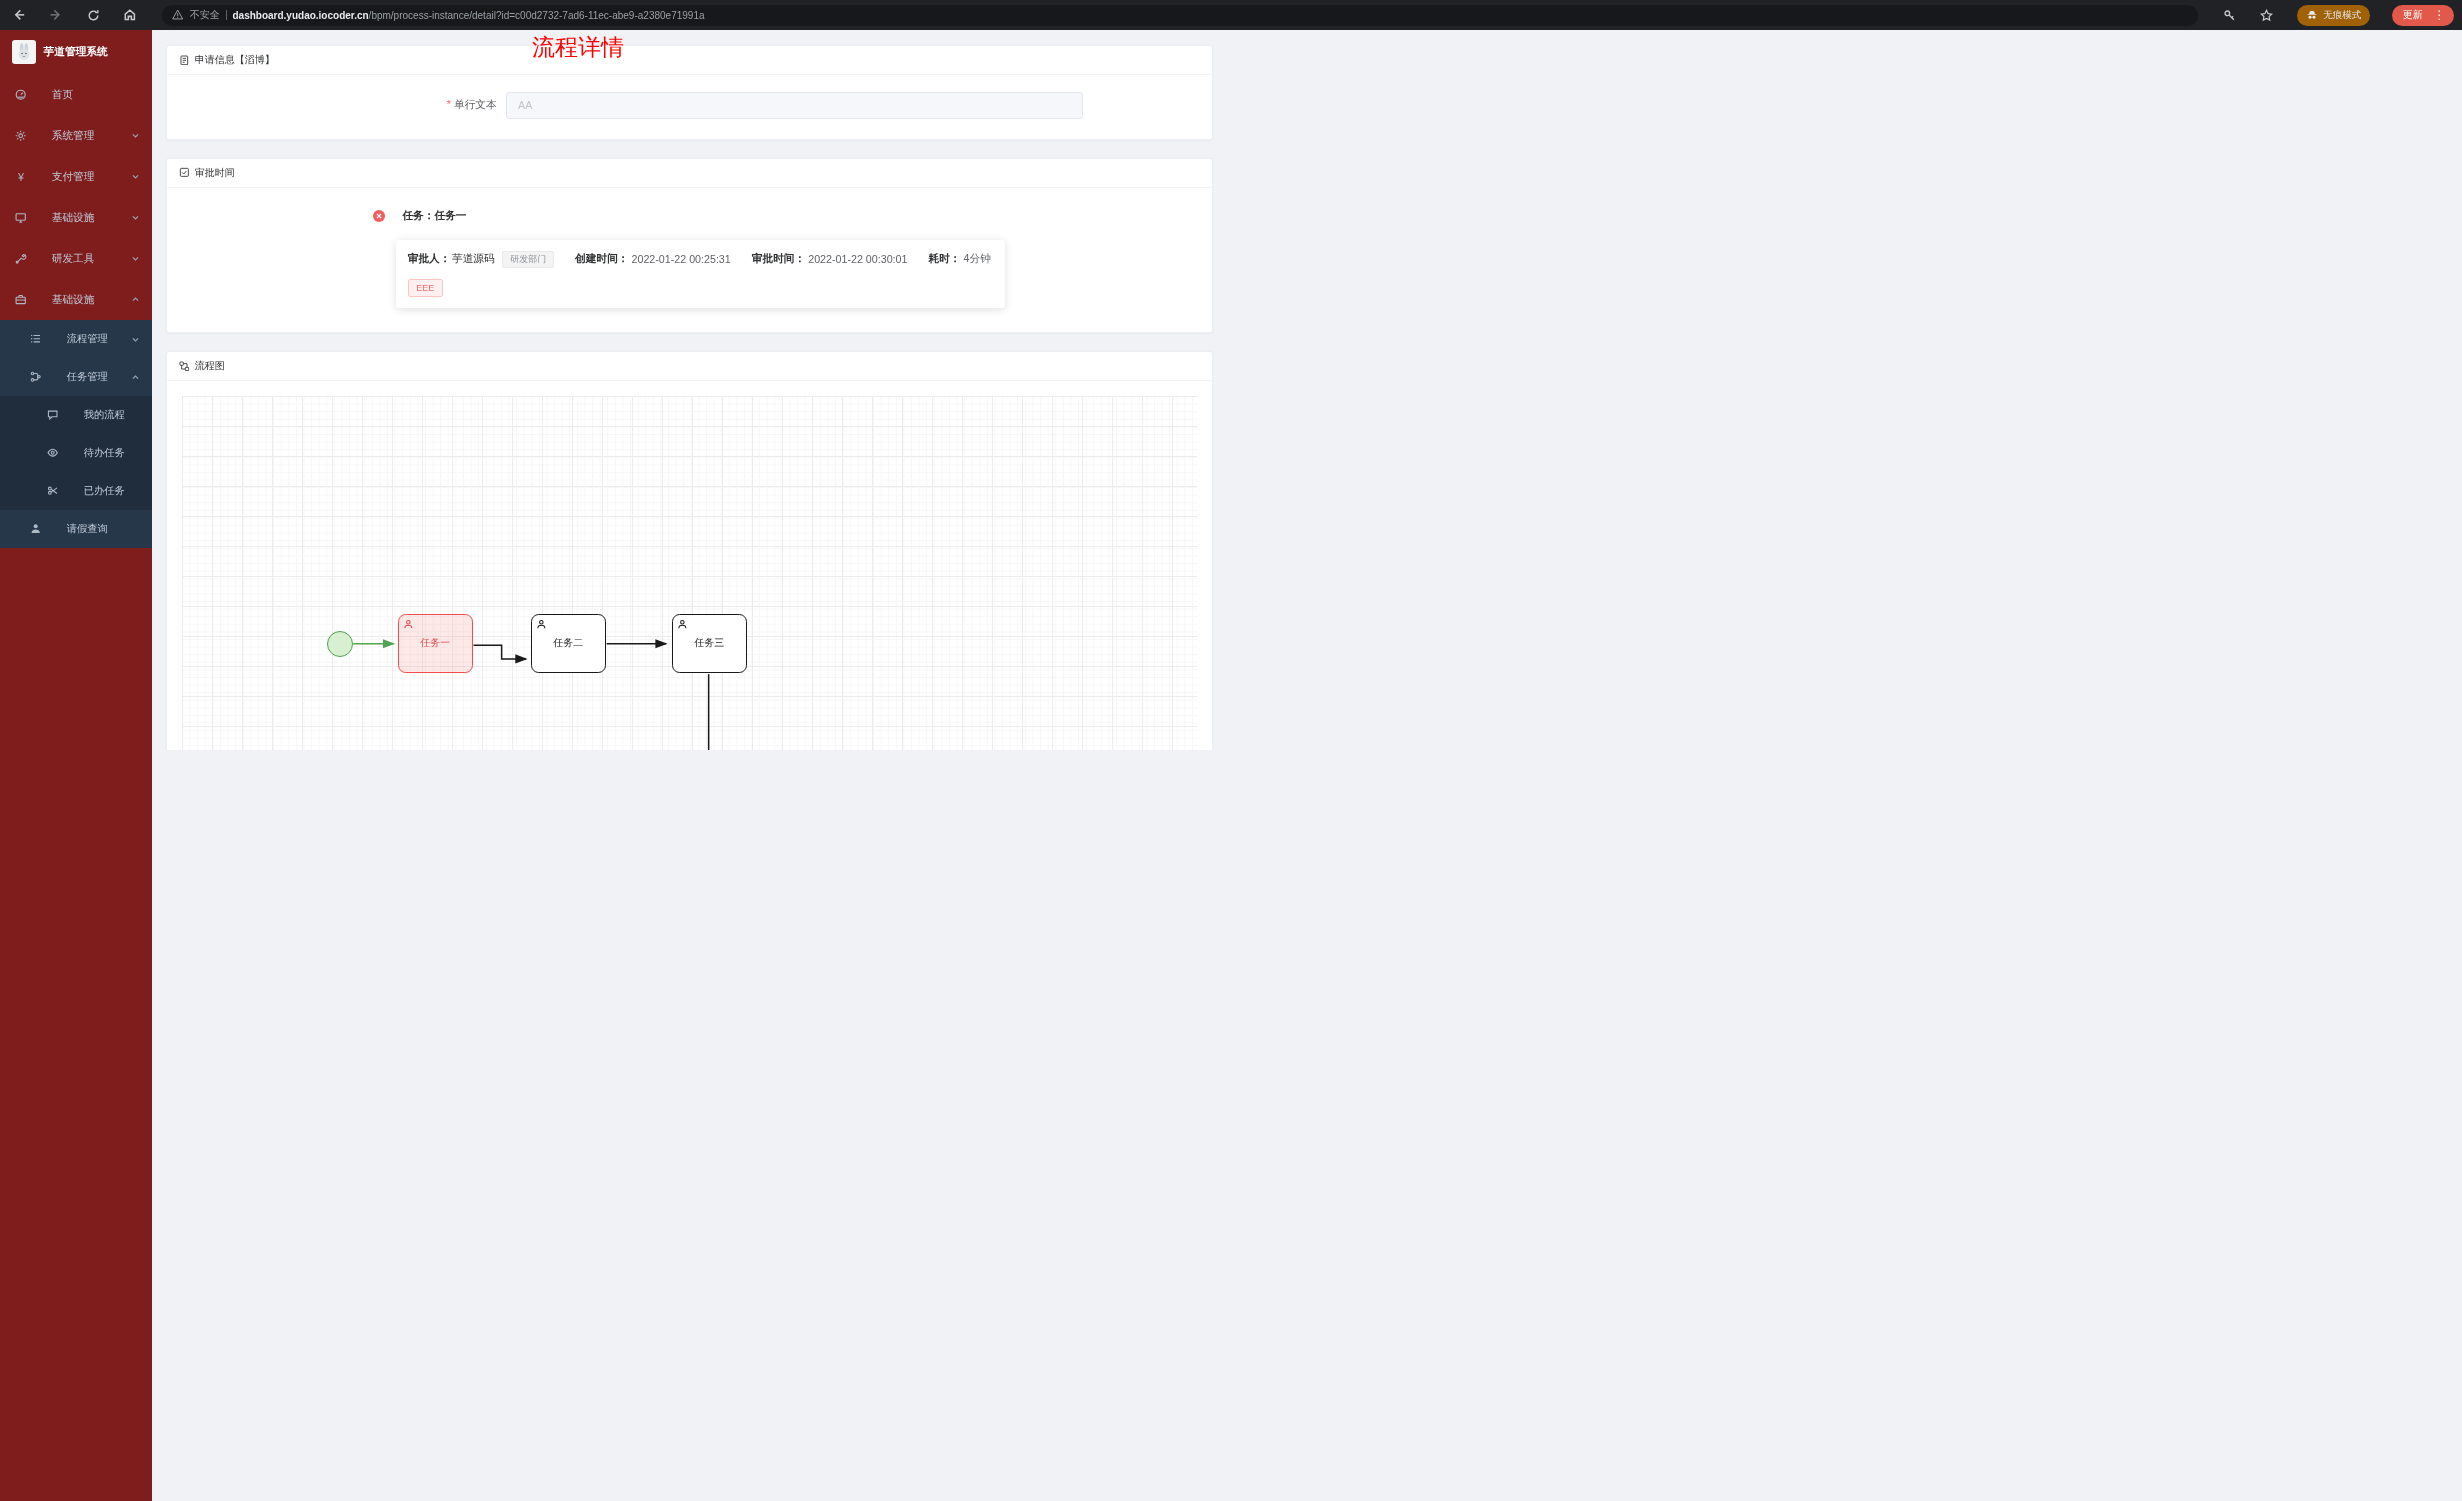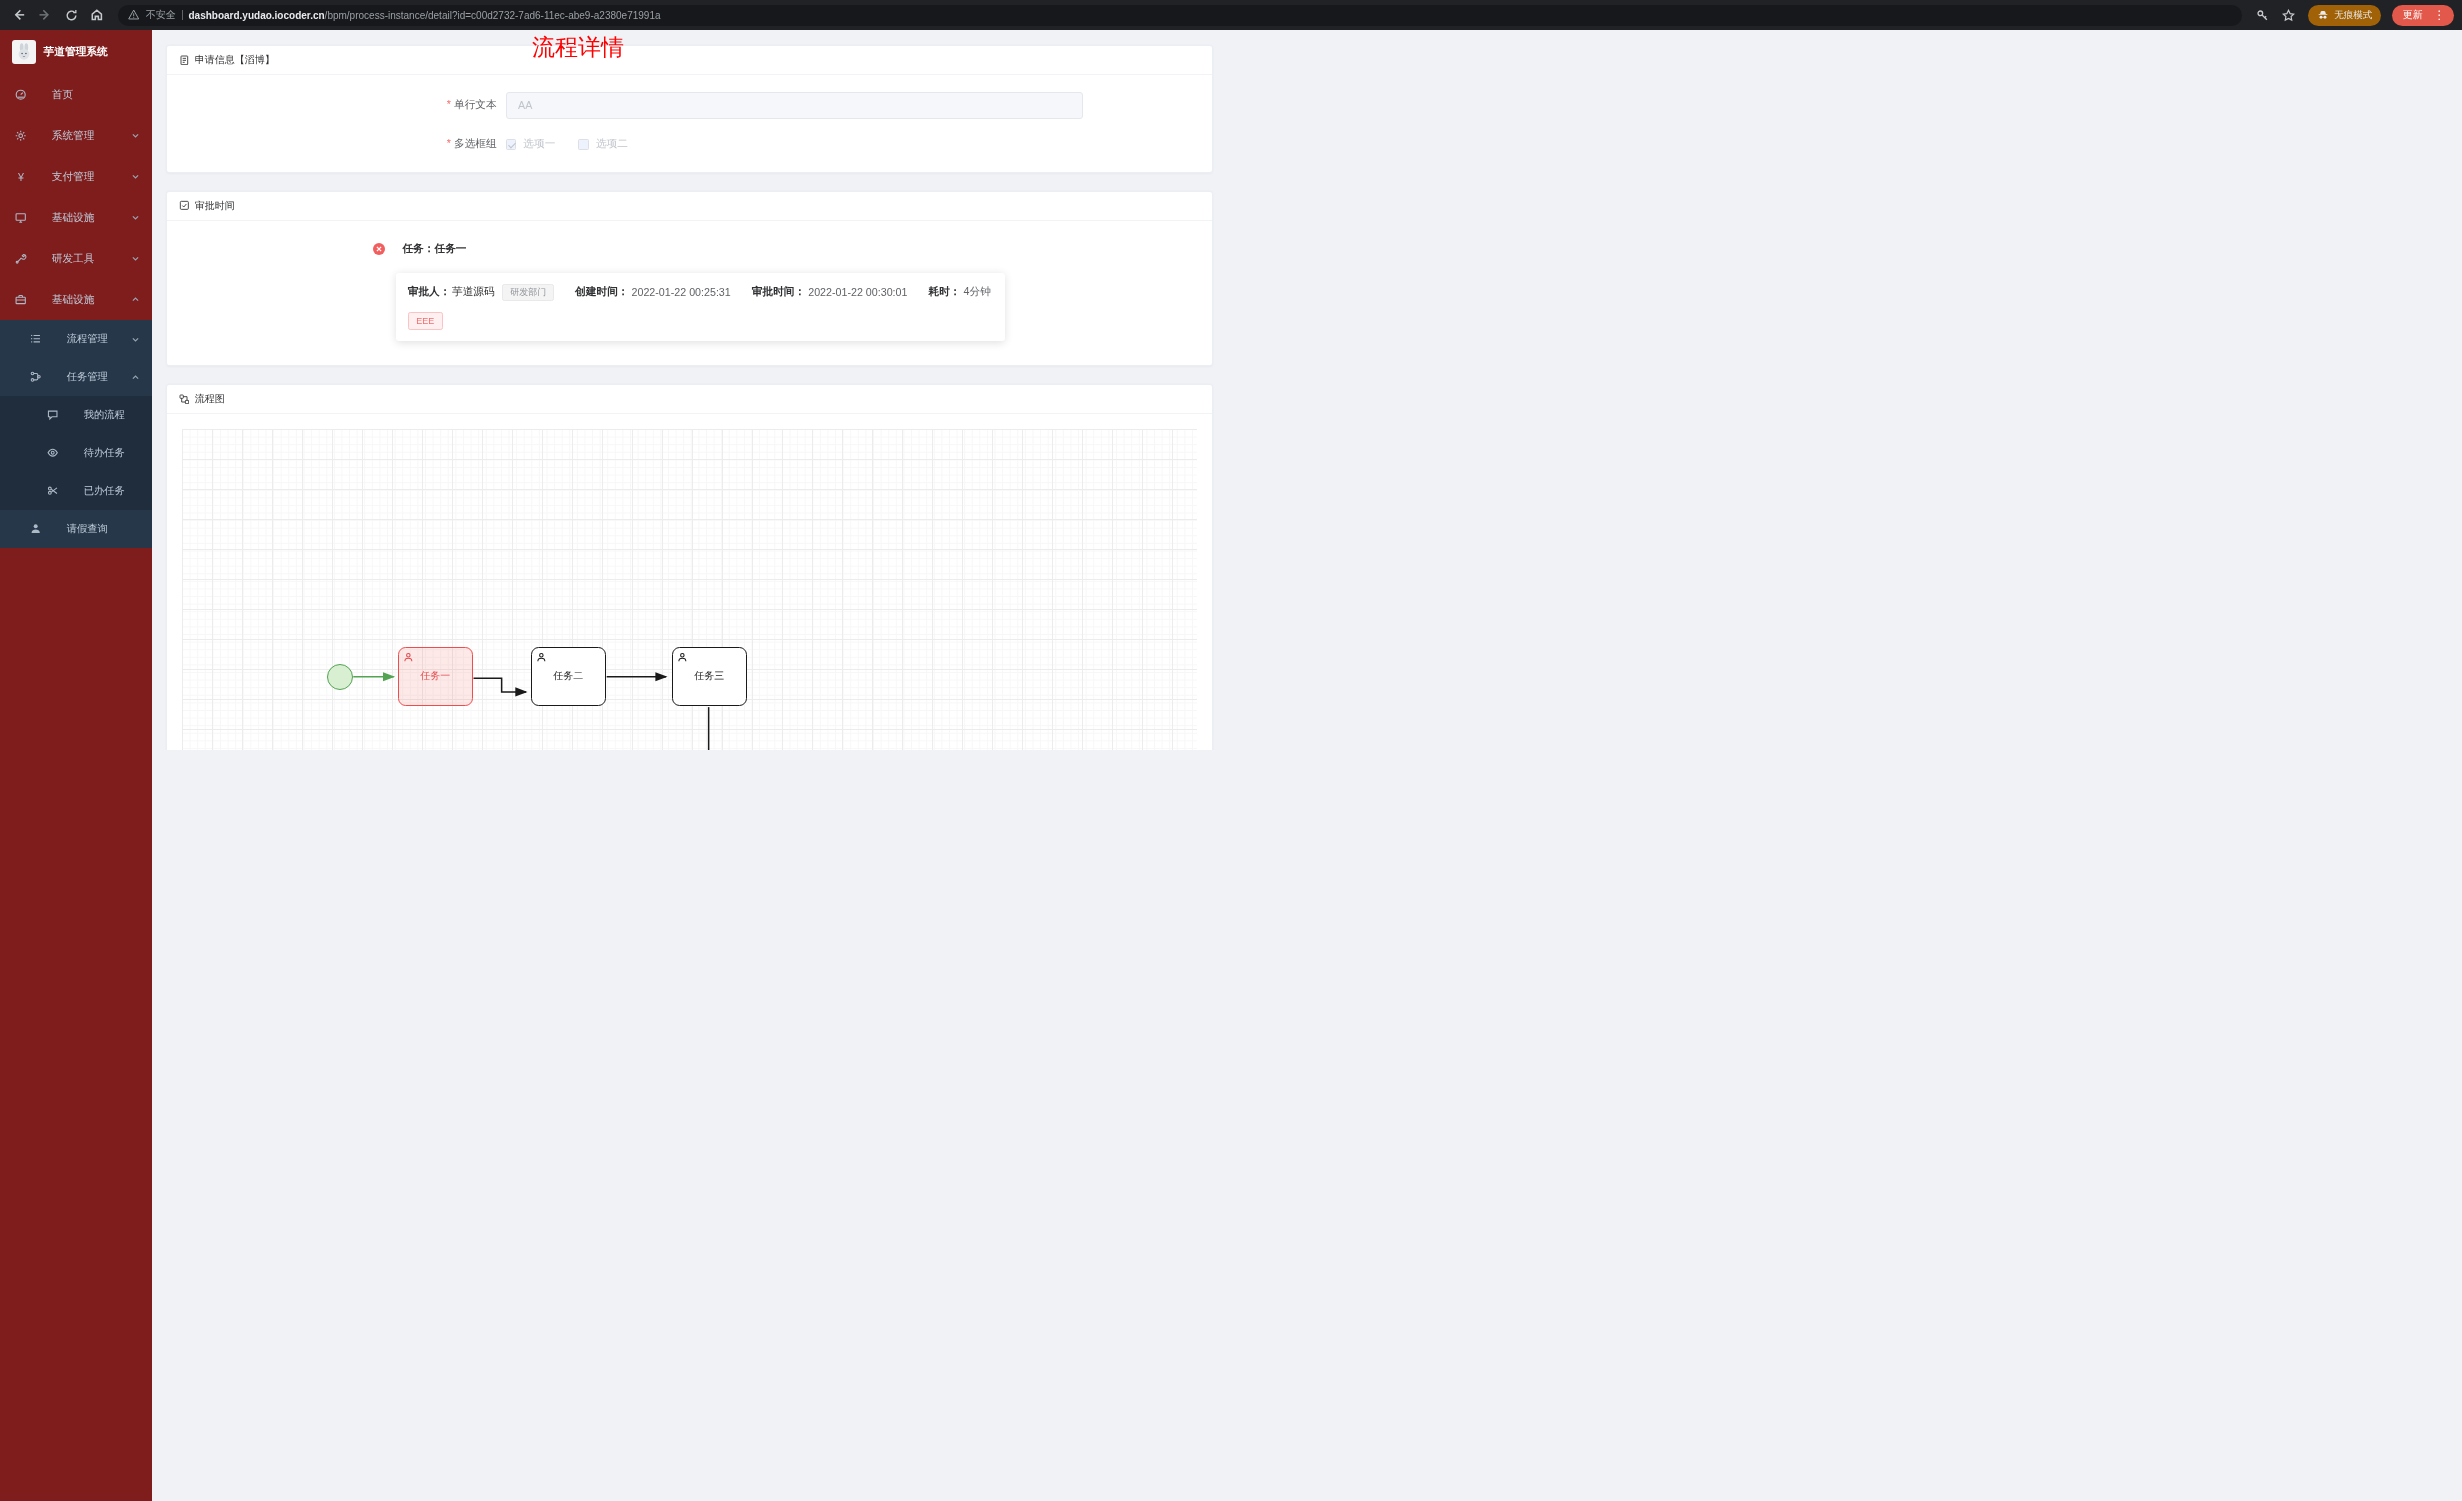--- a/index.html
+++ b/index.html
@@ -1,21 +1,21 @@
 <!DOCTYPE html>
 <html style="font-size:12px"><head>
 <meta charset="utf-8">
 <style>
   * { box-sizing: border-box; margin: 0; padding: 0; }
   html, body { width: 1231px; height: 751px; overflow: hidden; }
   body { font-family: "Liberation Sans", sans-serif; background: #f0f2f5; }
 
   
   .chrome { position: fixed; top: 0; left: 0; width: 100%; height: 30px; background: #212226;
-            display: flex; align-items: center; padding: 0 7.6px; gap: 3px; z-index: 50; }
+            display: flex; align-items: center; padding: 0 7.6px; gap: 14px; z-index: 50; }
   .nav-btn { width: 23px; height: 23px; border-radius: 50%; display: flex; align-items: center;
              justify-content: center; color: #c7cacd; flex: none; cursor: pointer; }
   .nav-btn.dim { color: #6e7175; }
   .omnibox { flex: 1; height: 21px; background: #17181b; border-radius: 10.7px; margin: 0 6px;
              display: flex; align-items: center; padding: 0 10.7px; gap: 6px; overflow: hidden; }
   .omni-sec { color: #9aa0a6; font-size: 10px; white-space: nowrap; }
   .omni-div { width: 0.8px; height: 10.7px; background: #5f6368; flex: none; }
   .omni-url { font-size: 10px; white-space: nowrap; overflow: hidden; }
   .omni-host { color: #e8eaed; font-weight: 700; }
   .omni-path { color: #9aa0a6; }
@@ -328,33 +328,20 @@
       <svg width="10.7" height="10.7" viewBox="0 0 16 16" fill="none" stroke="#303133" stroke-width="1.3">
           <rect x="3" y="1.5" width="10" height="13" rx="1"></rect>
           <path d="M5.5 5 H10.5 M5.5 8 H10.5 M5.5 11 H8.5"></path>
         </svg>
       <span>申请信息【滔博】</span>
     </div>
     <div class="apply-body">
       <div class="form-row">
         <div class="form-label"><span class="req-star">*</span><span>单行文本</span></div>
         <input class="text-input" disabled="" placeholder="AA" style="">
-      </div>
-      <div class="form-row">
-        <div class="form-label"><span class="req-star">*</span><span>多选框组</span></div>
-        <div class="cb-group">
-          <span class="cb-item">
-            <span class="cb-box checked"></span>
-            <span class="cb-label">选项一</span>
-          </span>
-          <span class="cb-item">
-            <span class="cb-box"></span>
-            <span class="cb-label">选项二</span>
-          </span>
-        </div>
       </div>
     </div>
   </div>
 
   <div class="card card-approval">
     <div class="card-header">
       <svg width="10.7" height="10.7" viewBox="0 0 16 16" fill="none" stroke="#303133" stroke-width="1.3">
           <rect x="2" y="2" width="12" height="12" rx="1.5"></rect>
           <path d="M5 8.3 L7.2 10.5 L11 6"></path>
         </svg>

